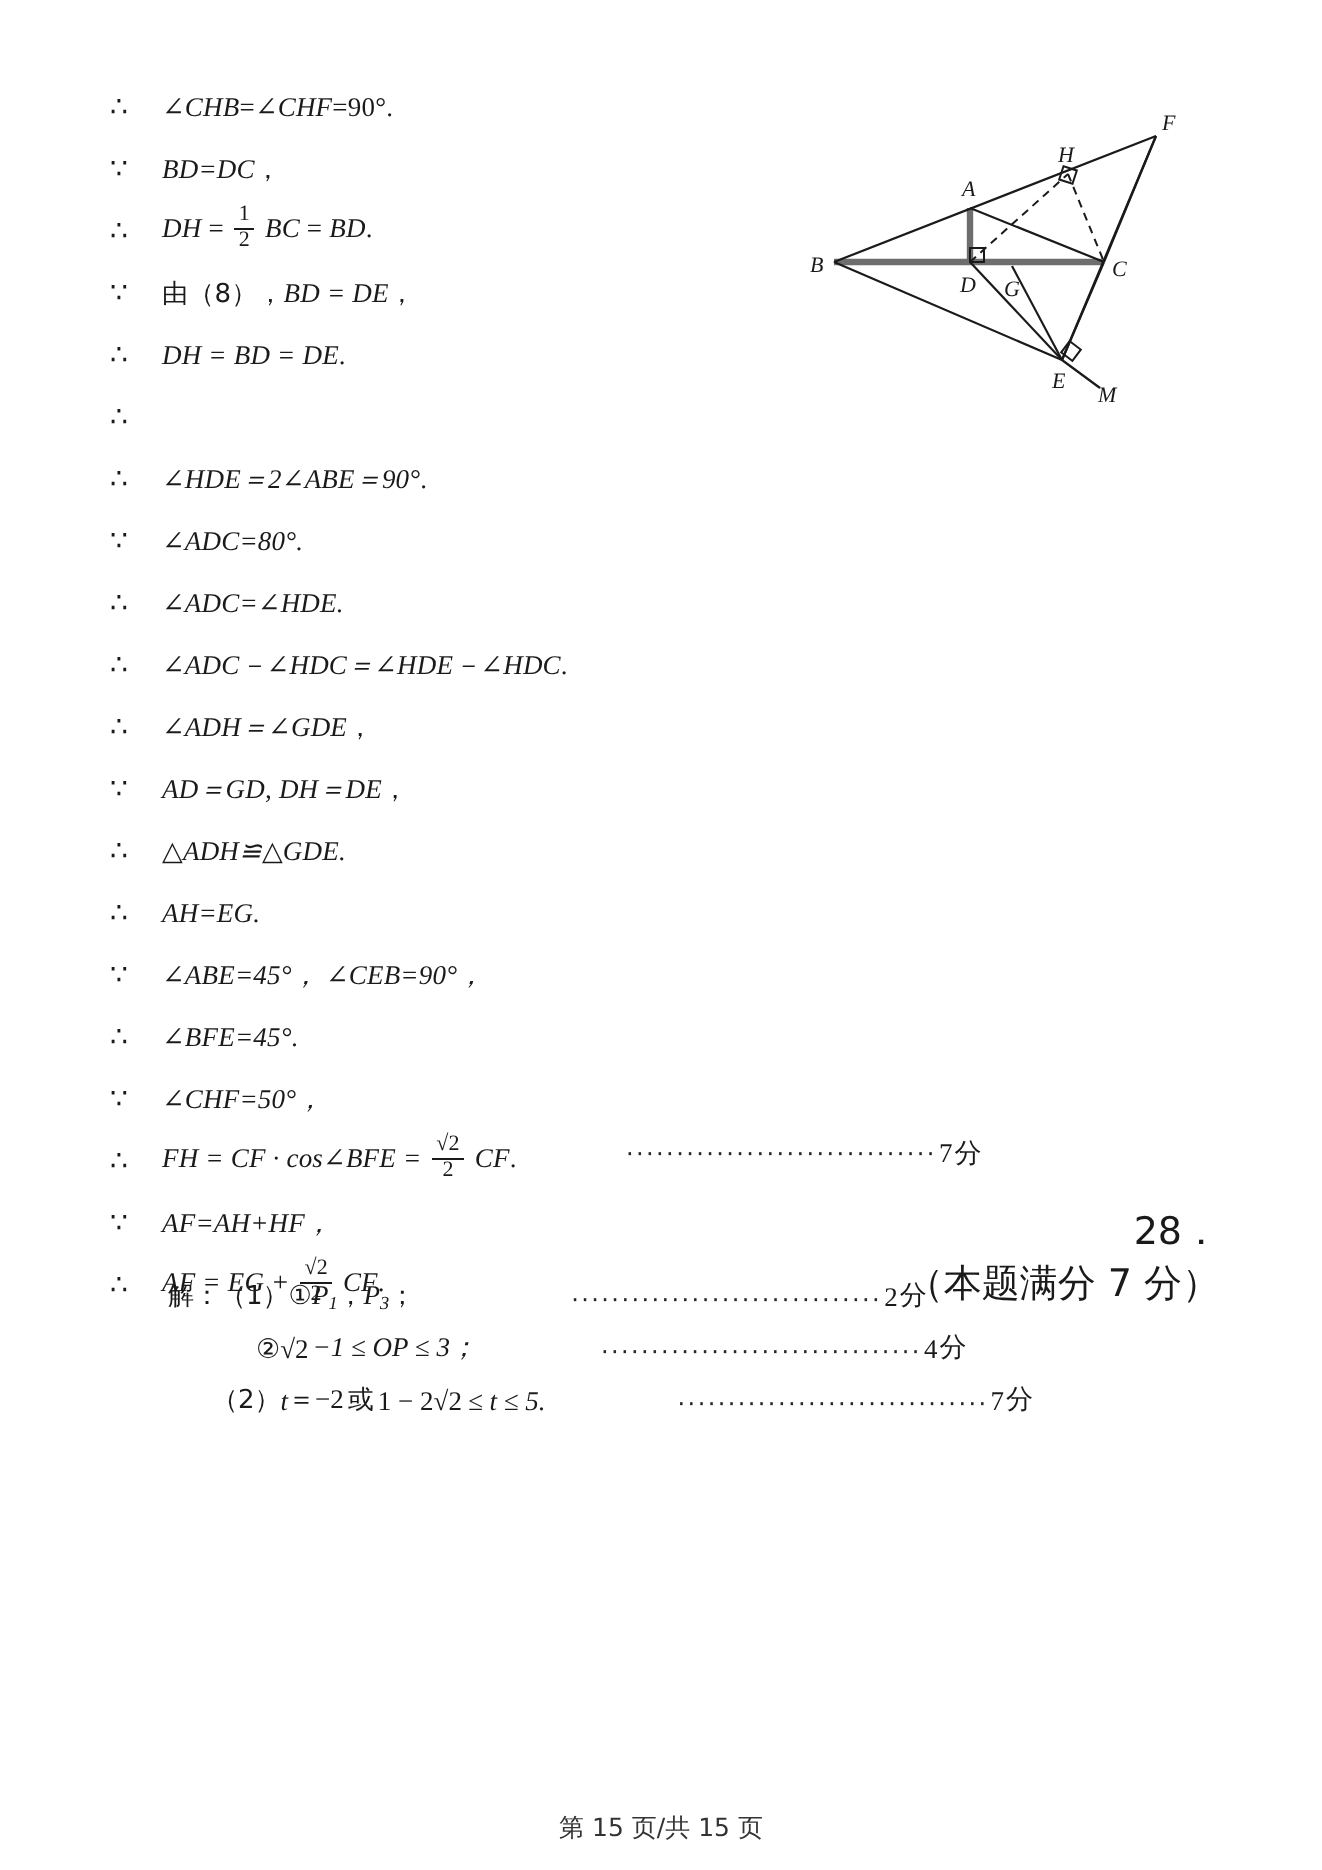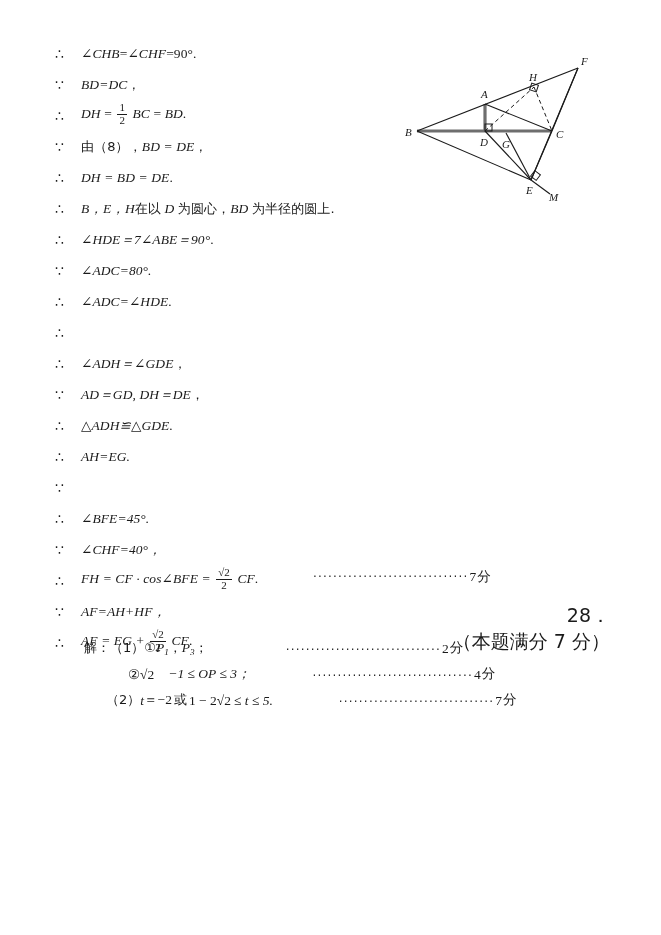--- a/index.html
+++ b/index.html
@@ -171,40 +171,40 @@
       <span class="pl-body"><span class="cjk">由（8），</span><span>BD = DE</span><span class="cjk">，</span></span>
     </div>
 
     <div class="proof-line">
       <span class="pl-mark">∴</span>
       <span class="pl-body"><span>DH = BD = DE</span><span class="rom">.</span></span>
     </div>
 
     <div class="proof-line">
       <span class="pl-mark">∴</span>
-      <span class="pl-body"><span>B，E，H</span><span class="cjk">在以</span> <span>D</span> <span class="cjk">为圆心，</span><span>BD</span> <span class="cjk">为半径的圆上.</span></span>
-    </div>
-
-    <div class="proof-line">
-      <span class="pl-mark">∴</span>
-      <span class="pl-body"><span>∠HDE＝7∠ABE＝90°</span><span class="rom">.</span></span>
+    </div>
+
+    <div class="proof-line">
+      <span class="pl-mark">∴</span>
+      <span class="pl-body"><span>∠HDE＝2∠ABE＝90°</span><span class="rom">.</span></span>
     </div>
 
     <div class="proof-line">
       <span class="pl-mark">∵</span>
       <span class="pl-body"><span>∠ADC=80°.</span></span>
     </div>
 
     <div class="proof-line">
       <span class="pl-mark">∴</span>
       <span class="pl-body"><span>∠ADC=∠HDE.</span></span>
     </div>
 
     <div class="proof-line">
       <span class="pl-mark">∴</span>
+      <span class="pl-body"><span>∠ADC－∠HDC＝∠HDE－∠HDC</span><span class="rom">.</span></span>
     </div>
 
     <div class="proof-line">
       <span class="pl-mark">∴</span>
       <span class="pl-body"><span>∠ADH＝∠GDE</span><span class="cjk">，</span></span>
     </div>
 
     <div class="proof-line">
       <span class="pl-mark">∵</span>
       <span class="pl-body"><span>AD＝GD, DH＝DE</span><span class="cjk">，</span></span>
@@ -215,30 +215,31 @@
       <span class="pl-body"><span>△ADH≌△GDE.</span></span>
     </div>
 
     <div class="proof-line">
       <span class="pl-mark">∴</span>
       <span class="pl-body"><span>AH=EG.</span></span>
     </div>
 
     <div class="proof-line">
       <span class="pl-mark">∵</span>
+      <span class="pl-body"><span>∠ABE=45°，</span>&nbsp;<span>∠CEB=90°，</span></span>
     </div>
 
     <div class="proof-line">
       <span class="pl-mark">∴</span>
       <span class="pl-body"><span>∠BFE=45°.</span></span>
     </div>
 
     <div class="proof-line">
       <span class="pl-mark">∵</span>
-      <span class="pl-body"><span>∠CHF=40°，</span></span>
+      <span class="pl-body"><span>∠CHF=50°，</span></span>
     </div>
 
     <div class="proof-line">
       <span class="pl-mark">∴</span>
       <span class="pl-body">
         <span>FH = CF · cos∠BFE =</span>
         <span class="frac">
           <span class="num rom"><span class="radsym">√2</span></span>
           <span class="den rom">2</span>
         </span>
@@ -328,35 +329,36 @@
       <span class="ans-text ital"><span>P</span><sub>3</sub></span>
       <span class="ans-text cjk">；</span>
       <span class="leader" style="margin-left:78px;">·······························</span>
       <span class="score">2</span>
       <span class="score cjk">分</span>
     </div>
 
     <div class="ans-row" style="padding-left:78px;">
       <span class="ans-text rom">②</span>
       <span class="ans-text rom">√2</span>
-      <span class="ans-text ital" style="margin-left:14px;">−1 ≤ OP ≤ 3；</span>
+      <span class="ans-text ital" style="margin-left:2px;">−1 ≤ OP ≤ 3；</span>
       <span class="leader" style="margin-left:62px;">································</span>
       <span class="score">4</span>
       <span class="score cjk">分</span>
     </div>
 
     <div class="ans-row" style="padding-left:56px;">
       <span class="ans-text cjk">（2）</span>
       <span class="ans-text ital">t</span>
       <span class="ans-text rom">＝−2</span>
       <span class="ans-text cjk" style="margin:0 2px;">或</span>
       <span class="ans-text rom">1 − 2</span>
       <span class="ans-text rom">√2</span>
       <span class="ans-text ital" style="margin-left:3px;">≤ t ≤ 5.</span>
       <span class="leader" style="margin-left:66px;">·······························</span>
       <span class="score">7</span>
       <span class="score cjk">分</span>
     </div>
 
   </div>
 
+  <div class="footer">第 15 页/共 15 页</div>
 
 </div>
 
 </body></html>

